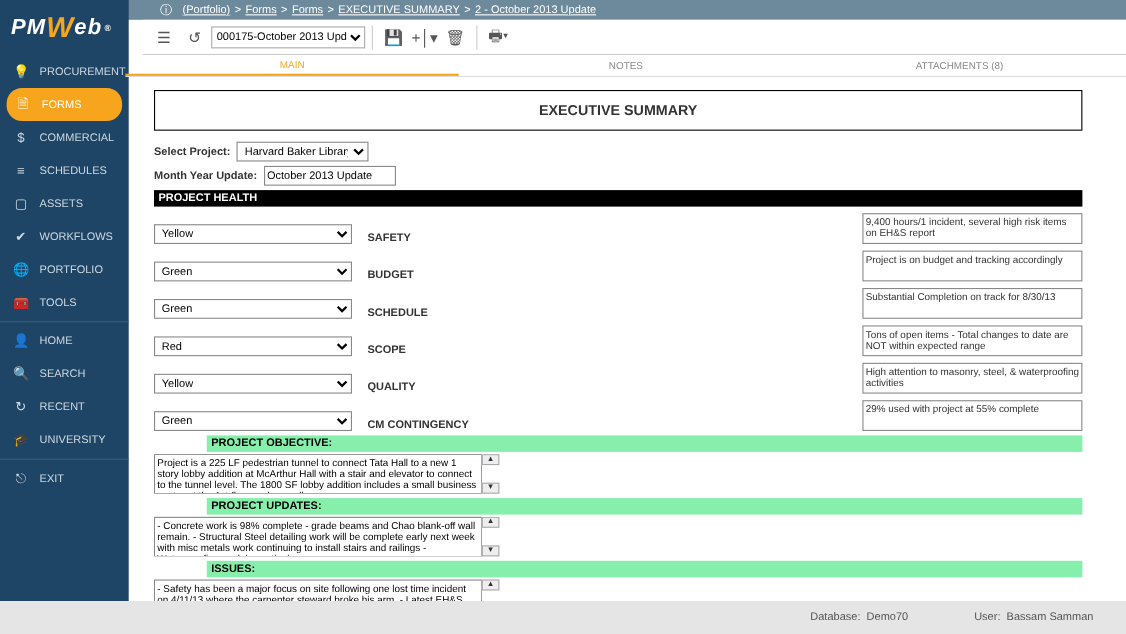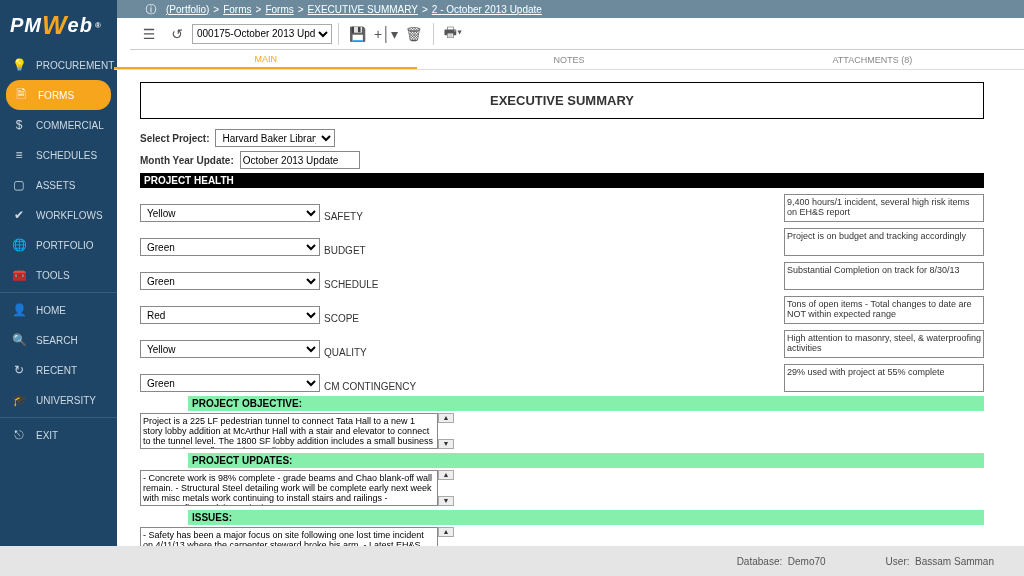--- a/index.html
+++ b/index.html
@@ -40,21 +40,21 @@
 .sel { border:1px solid #888; font-size:10px; height:18px; background:#fff; padding:0 2px; }
 .w120{width:120px;}
 
 .section-bar { font-weight:bold; color:#fff; padding:2px 4px; font-size:10px; margin-top:4px; }
 .red { background:#000000; }
 .yellowbar { background:#86efac; color:#000;margin-left:48px; }
 
 .health-row { display:flex; align-items:flex-end; margin-top:6px; gap:0; }
 .health-left { width:180px; display:flex; align-items:center; }
 .health-left select { flex:1; height:18px; font-size:10px; }
-.health-label { font-weight:normal; font-size:10px; margin-left:4px; }
+.health-label { font-weight:bold; font-size:10px; margin-left:14px; }
 .health-note { width:200px; min-height:28px; border:1px solid #888; font-size:9px; padding:2px; }
 
 .ta { width:298px; font-size:9px; border:1px solid #888; padding:2px; resize:none; }
 .ta-wrap { display:flex; align-items:stretch; margin-top:2px; }
 .spin { width:16px; display:flex; flex-direction:column; justify-content:space-between; }
 .spin div { font-size:7px; text-align:center; background:#eee; border:1px solid #aaa; cursor:pointer; line-height:8px; }
 
 
 .footer { position:absolute; left:0; bottom:0; right:0; height:30px; background:#e5e5e5; font-size:10px; color:#555; display:flex; align-items:center; justify-content:flex-end; padding-right:30px; gap:60px; }
 </style>

